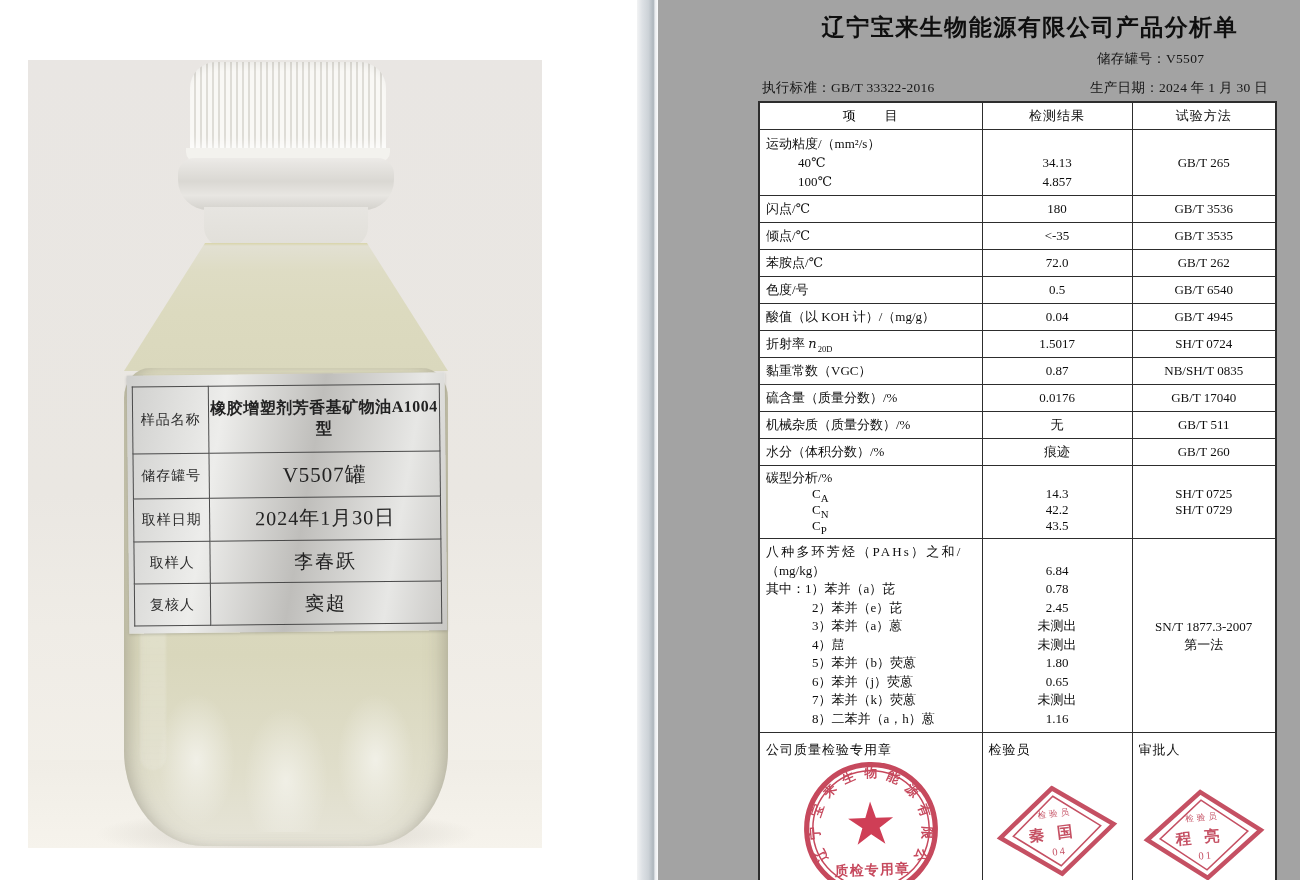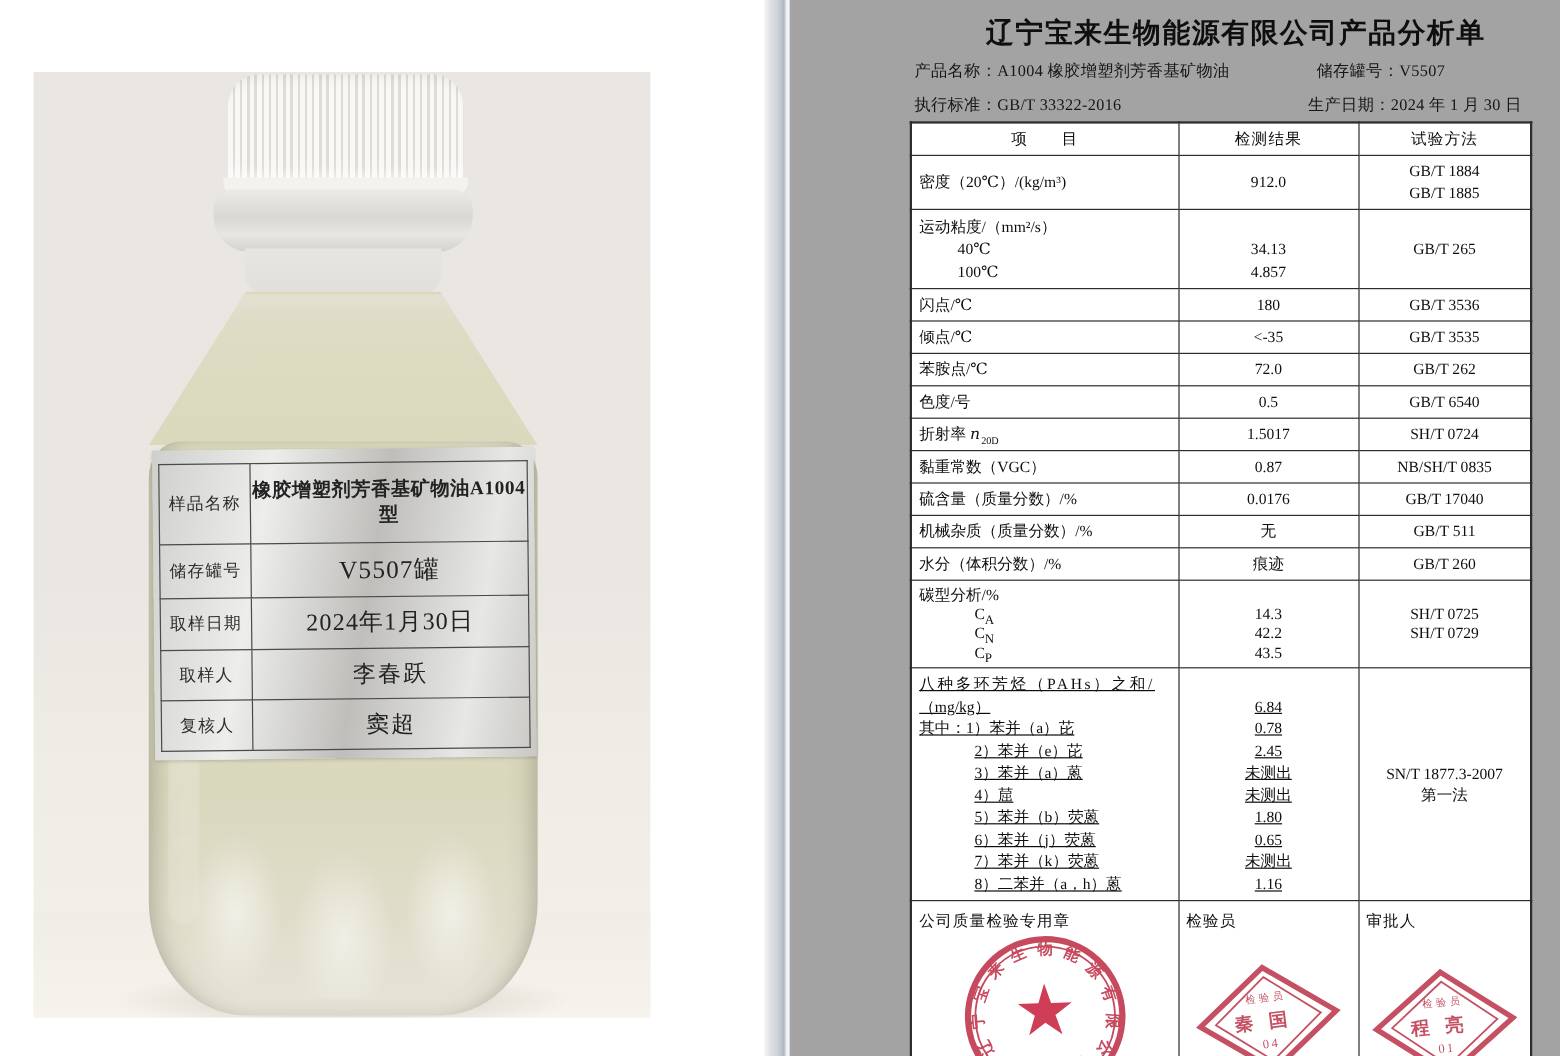--- a/index.html
+++ b/index.html
@@ -66,21 +66,21 @@
   .m2l { left:104px; top:79px; } .m2r { left:432px; top:79px; }
 
   table.analysis { position:absolute; left:100px; top:101px; width:517px;
     border-collapse:collapse; table-layout:fixed; font-size:13px; color:#0e0e0e;
     border:2.5px solid #2d2d2d; background:#fff; }
   .analysis td { border:1.5px solid #2d2d2d; padding:4px 6px; vertical-align:middle; }
   .analysis .c { text-align:center; }
   .analysis .hdr td { height:21px; text-align:center; letter-spacing:1px; font-weight:500; }
   .ln  { height:19px; line-height:19px; }
   .cln { height:16px; line-height:16px; }
-  .pln { height:18.5px; line-height:18.5px; white-space:nowrap;text-decoration:underline; }
+  .pln { height:18.5px; line-height:18.5px; white-space:nowrap; }
   .ind1 { padding-left:32px; }
   .ind2 { padding-left:46px; }
   .spread { letter-spacing:2.2px; }
   .mline { height:18px; line-height:18px; text-align:center; }
   .ss { display:inline-flex; flex-direction:row; font-size:8.5px; line-height:8px;
         vertical-align:-4px; margin-left:1px; }
   .analysis i { font-family:"DejaVu Serif","Liberation Serif",serif; }
 
   
   .foot-td { vertical-align:top !important; height:165px; position:relative; }
@@ -132,47 +132,38 @@
       </tbody>
         </table>
     </div>
   </div>
 
   <div class="divider"></div>
 
   <div class="doc">
     <div class="doc-title">辽宁宝来生物能源有限公司产品分析单</div>
 
-    <div class="meta m1l"><span>产品名称：</span><span>A1004 橡胶增塑剂芳香基矿物油</span></div>
     <div class="meta m1r"><span>储存罐号：</span><span>V5507</span></div>
     <div class="meta m2l"><span>执行标准：</span><span>GB/T 33322-2016</span></div>
     <div class="meta m2r"><span>生产日期：</span><span>2024 年 1 月 30 日</span></div>
 
     <table class="analysis">
       <colgroup>
           <col style="width:223px">
           <col style="width:150px">
           <col style="width:144px">
         </colgroup>
 
       <tbody>
           <tr class="hdr">
         <td>项　　目</td>
         <td>检测结果</td>
         <td>试验方法</td>
       </tr>
 
-      <tr style="height:37px;">
-        <td>密度（20℃）/(kg/m³)</td>
-        <td class="c">912.0</td>
-        <td class="c">
-          <div class="mline">GB/T 1884</div>
-          <div class="mline">GB/T 1885</div>
-        </td>
-      </tr>
 
       <tr style="height:60px;">
         <td>
           <div class="ln">运动粘度/（mm²/s）</div>
           <div class="ln ind1">40℃</div>
           <div class="ln ind1">100℃</div>
         </td>
         <td class="c">
           <div class="ln"></div>
           <div class="ln">34.13</div>
@@ -198,20 +189,25 @@
         <td class="c">72.0</td>
         <td class="c">GB/T 262</td>
       </tr>
 
       <tr style="height:22px;">
         <td>色度/号</td>
         <td class="c">0.5</td>
         <td class="c">GB/T 6540</td>
       </tr>
 
+      <tr style="height:22px;">
+        <td>酸值（以 KOH 计）/（mg/g）</td>
+        <td class="c">0.04</td>
+        <td class="c">GB/T 4945</td>
+      </tr>
 
       <tr style="height:22px;">
         <td>折射率 <i>n</i><span class="ss">
                 <span>20</span>
                 <span>D</span>
               </span></td>
         <td class="c">1.5017</td>
         <td class="c">SH/T 0724</td>
       </tr>
 

